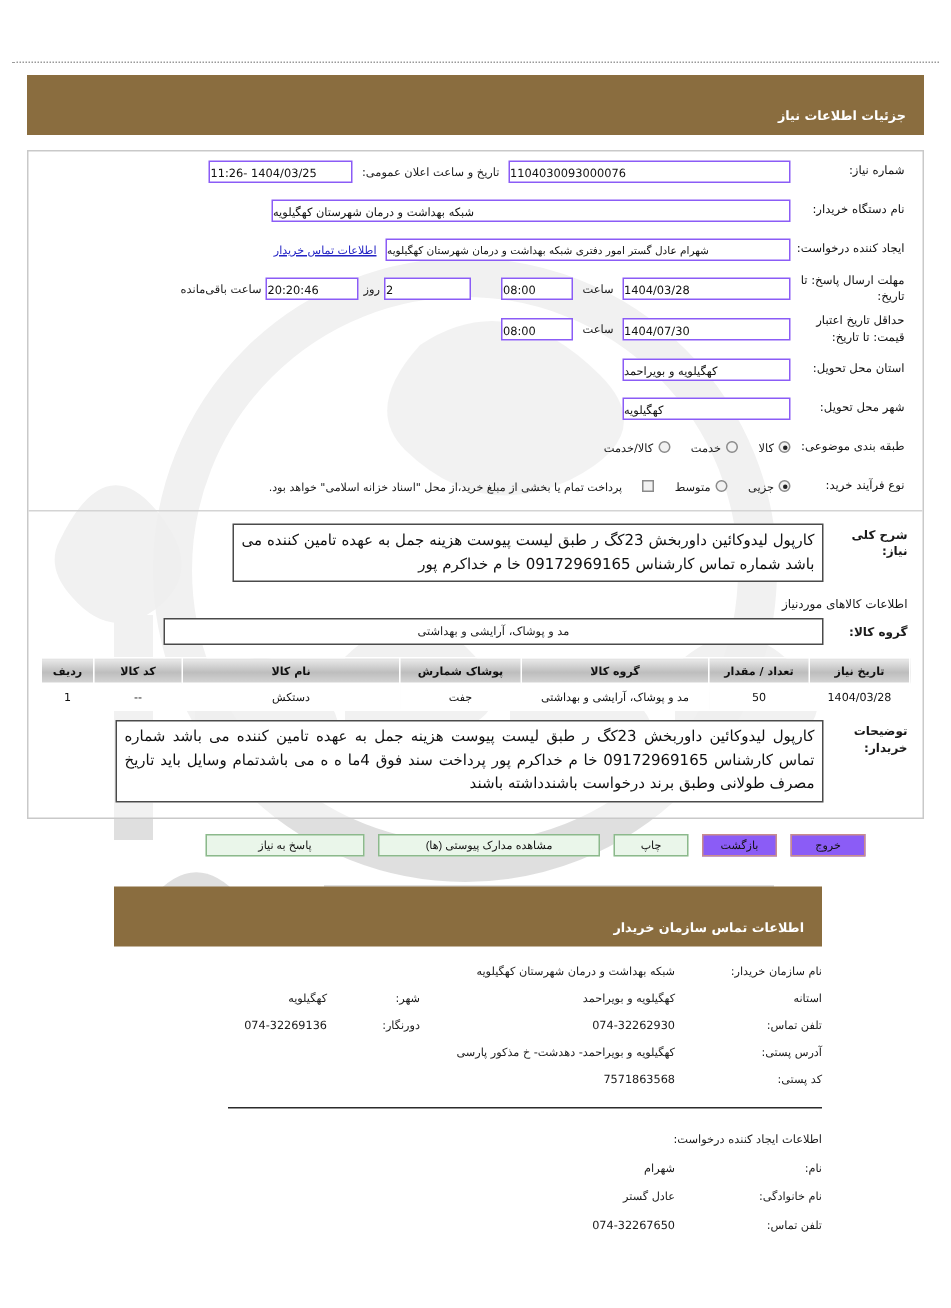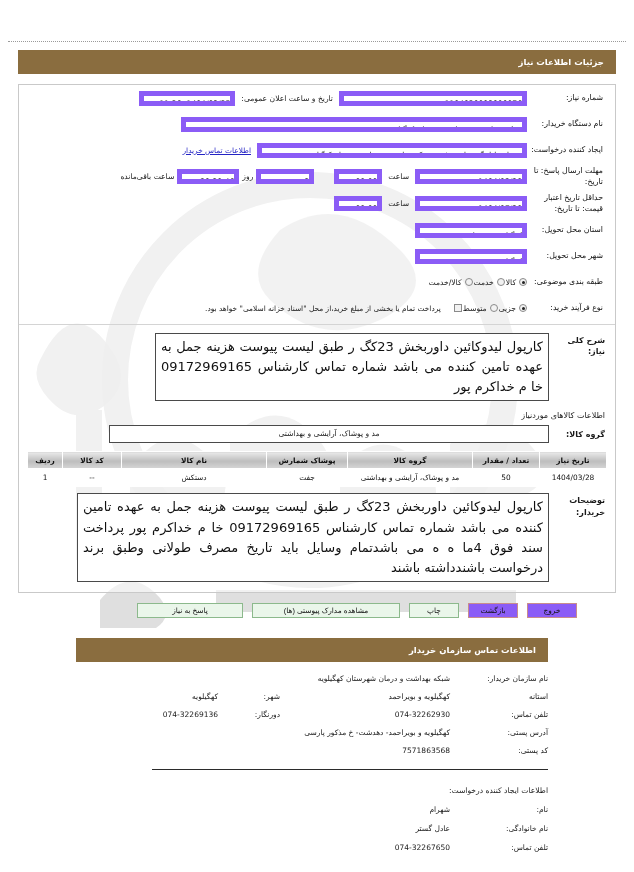--- a/index.html
+++ b/index.html
@@ -42,21 +42,21 @@
     margin: 41px 8px 0 8px;
     height: 0;
   }
 
   
   .section-bar {
     background: #8a6d3f;
     color: #ffffff;
     font-weight: bold;
     font-size: 8.5px;
-    padding: 7px 12px 7px 0;
+    padding: 23px 12px 7px 0;
     margin: 8px 18px 0 18px;
     text-align: right;
     letter-spacing: .2px;
   }
   .section-bar.contact { margin-top: 20px; width: 460px; margin-right: 86px;}
 
   
   .card {
     border: 1px solid #c9c9c9;
     margin: 10px 18px 0 18px;
@@ -76,26 +76,26 @@
     text-align: right;
     font-size: 7.8px;
     color: #111;
     flex: 0 0 auto;
     padding-right: 2px;
     line-height: 1.35;
   }
   .lbl.w1 { width: 76px; }
 
   .box {
-    border: 5px solid #8b5cf6;
+    border: 1px solid #8b5cf6;
     background: #ffffff;
     height: 15px;
     line-height: 15px;
     font-size: 7.6px;
-    text-align: right;
+    text-align: left;
     color: #111;
     box-sizing: border-box;
     overflow: hidden;
     white-space: nowrap;
   }
   .box.wide    { width: 188px; }
   .box.med     { width: 64px; }
   .box.time    { width: 62px; }
   .box.days    { width: 58px; }
   .box.clock   { width: 48px; }
@@ -108,21 +108,21 @@
   .link {
     color: #2323c4;
     font-size: 7.4px;
     text-decoration: underline;
     white-space: nowrap;
     padding-right: 6px;
     cursor: pointer;
   }
 
   
-  .opt { display: inline-flex; align-items: center; gap: 3px; margin-left: 1px; }
+  .opt { display: inline-flex; align-items: center; gap: 3px; margin-left: 14px; }
   .radio {
     width: 8px; height: 8px; border-radius: 50%;
     border: 1px solid #8a8a8a; background: #f2f2f2;
     display: inline-block; position: relative;
     box-sizing: border-box;
   }
   .radio.on::after {
     content: ""; position: absolute;
     left: 1.5px; top: 1.5px; width: 3px; height: 3px;
     border-radius: 50%; background: #222;
@@ -139,21 +139,21 @@
   .desc-row { display: flex; align-items: flex-start; padding: 8px 10px 6px 6px; }
   .desc-lbl {
     width: 56px; flex: 0 0 auto; font-weight: bold; font-size: 8px;
     text-align: right; line-height: 1.4; padding-top: 2px;
   }
   .desc-box {
     border: 1px solid #4a4a4a;
     background: #ffffff;
     flex: 1 1 auto;
     padding: 3px 5px;
-    font-size: 13px;
+    font-size: 10px;
     line-height: 1.55;
     text-align: justify;
     color: #111;
     margin-left: 46px;
   }
   .desc-box.short { max-width: 440px; }
 
   .subhead {
     font-weight: normal; font-size: 8px;
     padding: 4px 10px 2px 0; text-align: right;

